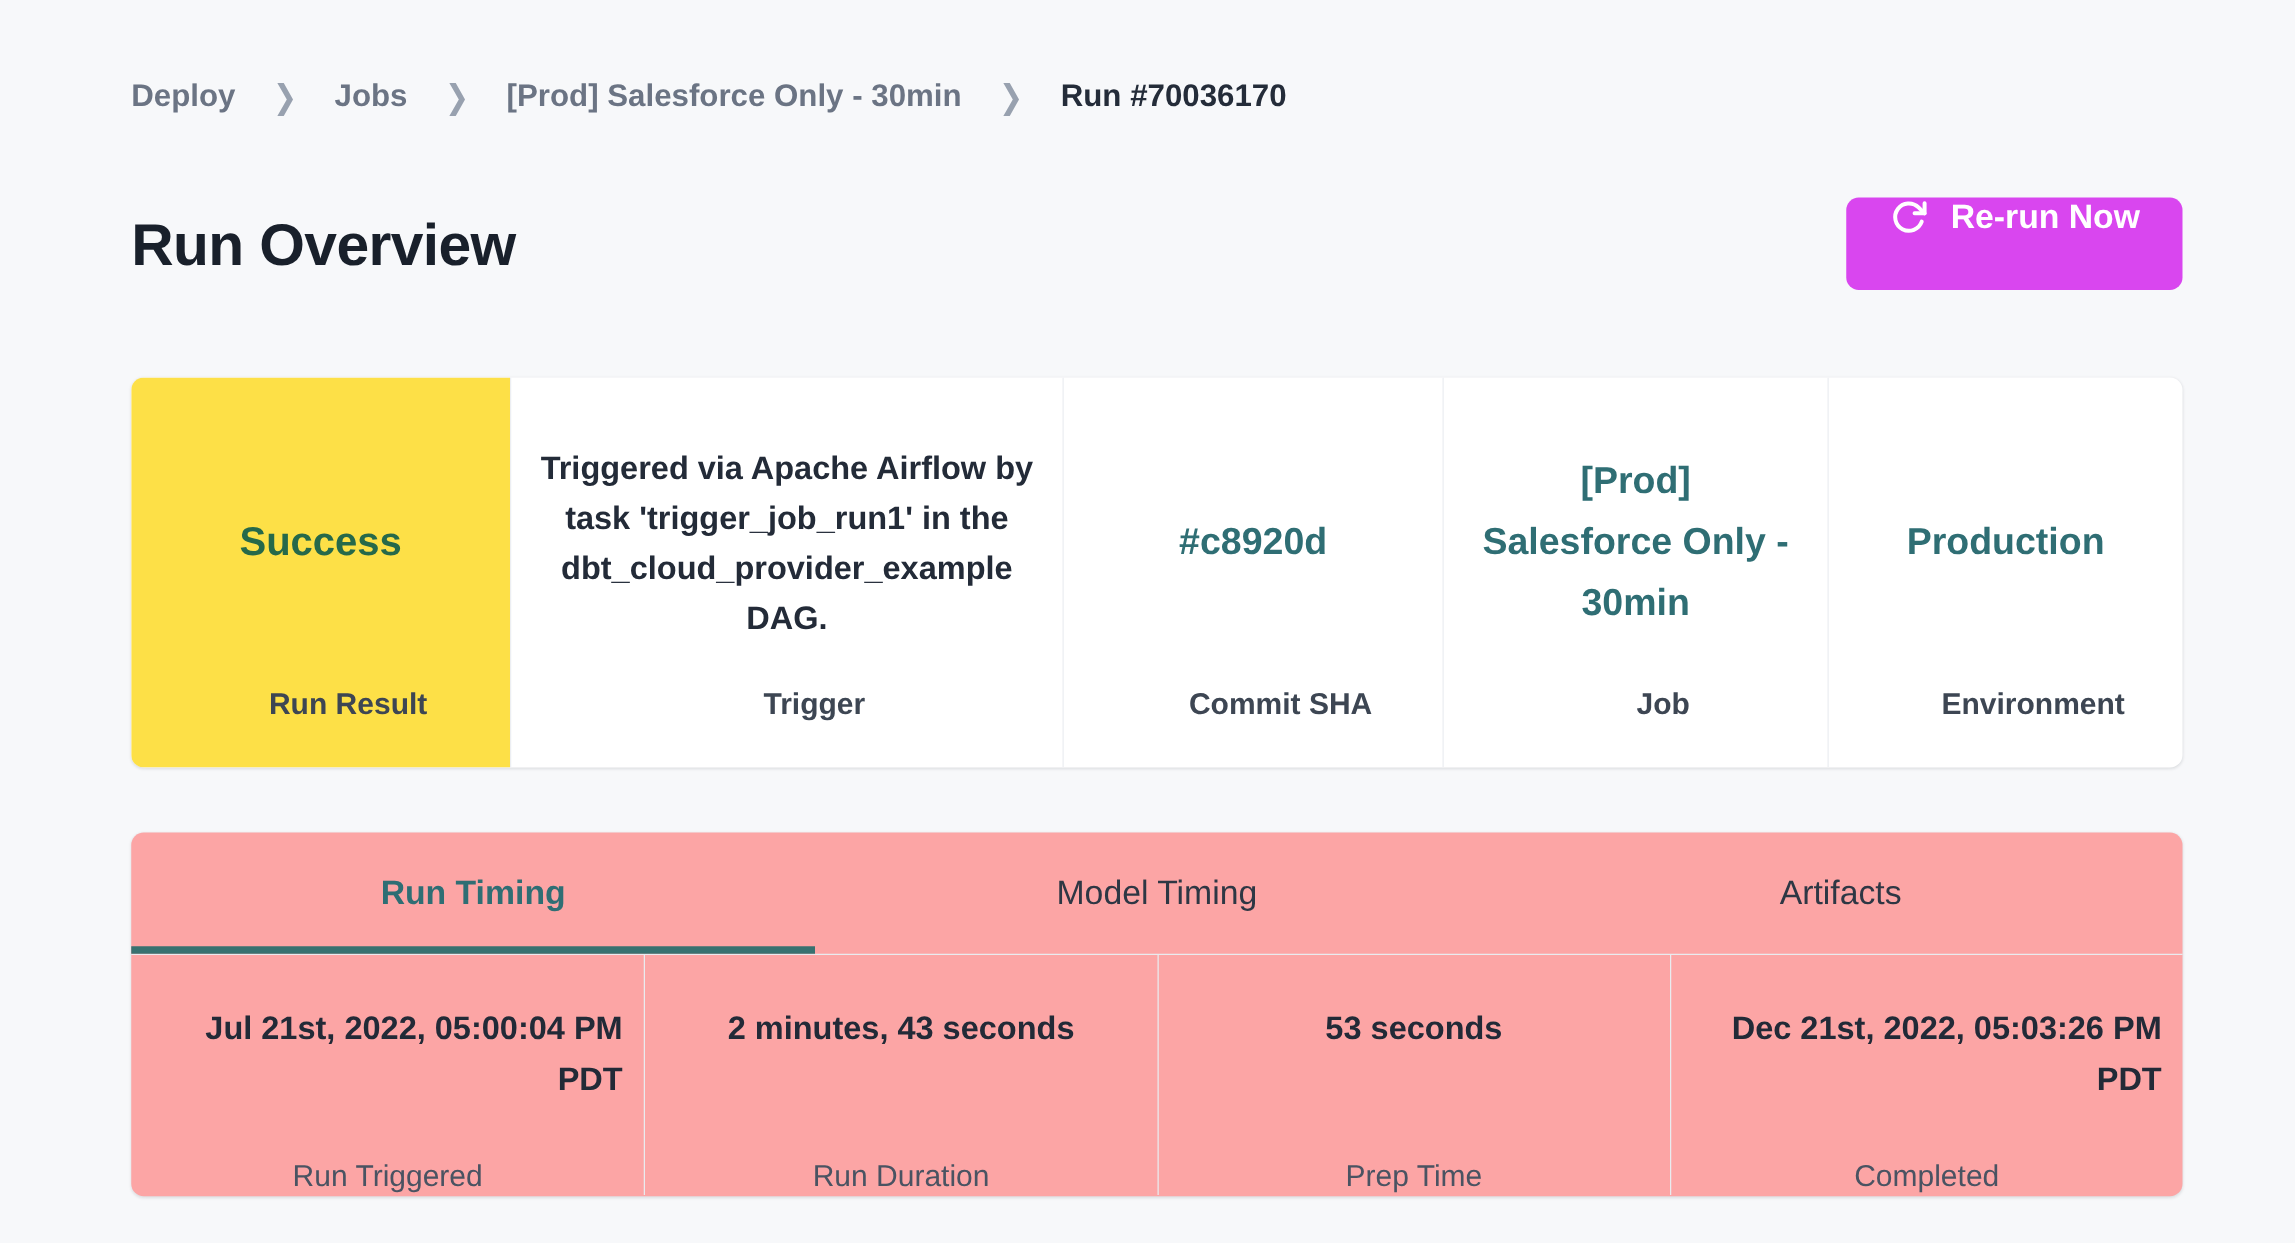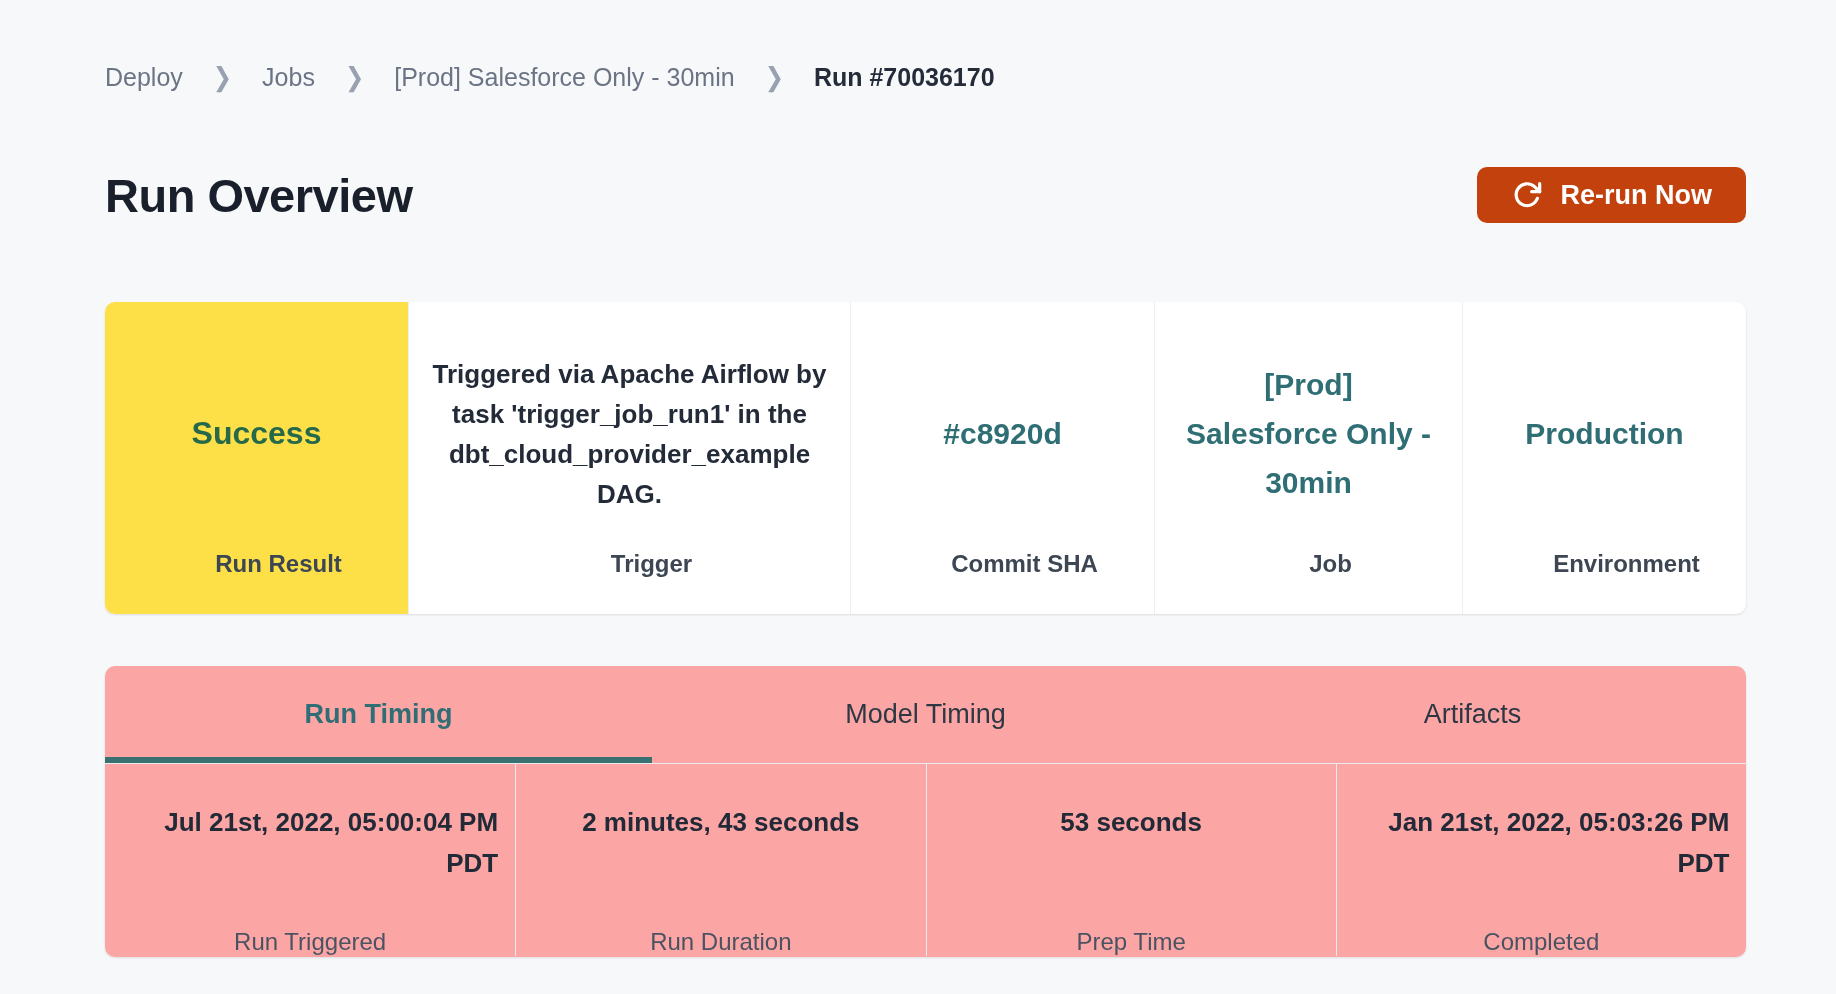--- a/index.html
+++ b/index.html
@@ -7,31 +7,31 @@
     width: 1836px; height: 994px;
     background: #f7f8fa;
     font-family: "Liberation Sans", "DejaVu Sans", sans-serif;
     color: #232b38;
     overflow: hidden;
   }
   .page { margin-left: 105px; width: 1641px; padding-top: 60px; }
 
   
   .breadcrumb { display: flex; align-items: center; gap: 30px; height: 34px; }
-  .crumb { font-size: 25px; font-weight: 400; color: #6b7484; cursor: pointer; }
+  .crumb { font-size: 25px; font-weight: 700; color: #6b7484; cursor: pointer; }
   .crumb.current { color: #242c39; font-weight: 700; cursor: default; }
   .crumb-sep { font-size: 23px; color: #98a1af; font-weight: 700; transform: scaleY(1.15); }
 
   
   .header-row { margin-top: 64px; display: flex; align-items: center; justify-content: space-between; height: 74px; }
   .page-title { font-size: 47px; font-weight: 700; color: #19202b; letter-spacing: -0.5px; }
   .rerun-btn {
-    display: flex; align-items: center; gap: 18px;
-    background: #c2410c; color: #ffffff; border: none; cursor: pointer;
-    height: 56px; padding: 0 34px; border-radius: 10px;
+    display: flex; gap: 18px;
+    background: #d946ef; color: #ffffff; border: none; cursor: pointer;
+    height: 74px; padding: 0 34px; border-radius: 10px;
     font-family: inherit; font-size: 27px; font-weight: 600;
   }
   .rerun-btn svg { display: block; }
 
   
   .summary {
     margin-top: 70px; width: 1641px; height: 312px;
     display: grid; grid-template-columns: 303fr 442fr 304fr 308fr 284fr;
     background: #ffffff; border-radius: 10px; overflow: hidden;
     box-shadow: 0 1px 3px rgba(25,32,43,0.07), 0 1px 2px rgba(25,32,43,0.05);
@@ -146,19 +146,19 @@
       </div>
       <div class="timing-cell">
         <div class="timing-value">2 minutes, 43 seconds</div>
         <div class="timing-label">Run Duration</div>
       </div>
       <div class="timing-cell">
         <div class="timing-value">53 seconds</div>
         <div class="timing-label">Prep Time</div>
       </div>
       <div class="timing-cell">
-        <div class="timing-value">Jan 21st, 2022, 05:03:26 PM PDT</div>
+        <div class="timing-value">Dec 21st, 2022, 05:03:26 PM PDT</div>
         <div class="timing-label">Completed</div>
       </div>
     </div>
   </section>
 
 </div>
 
 </body></html>

